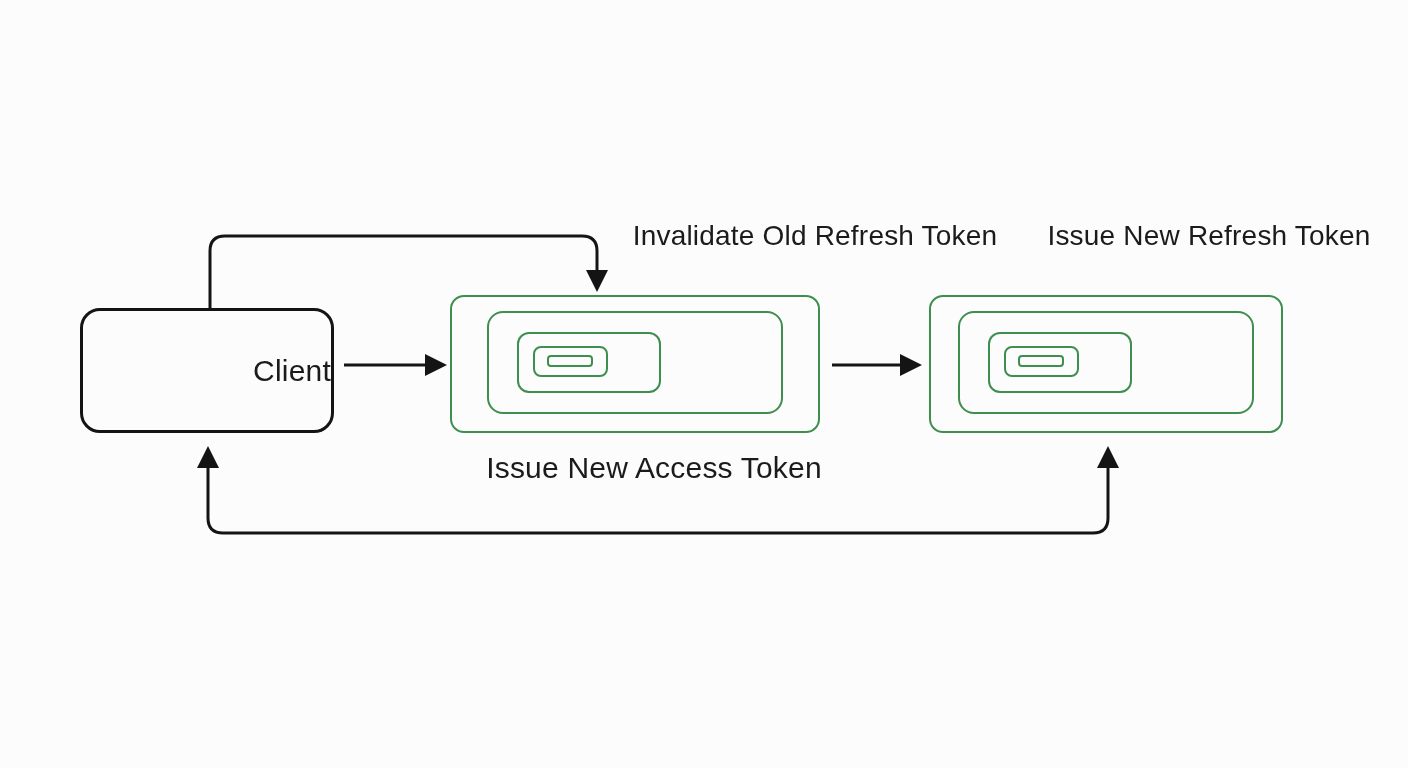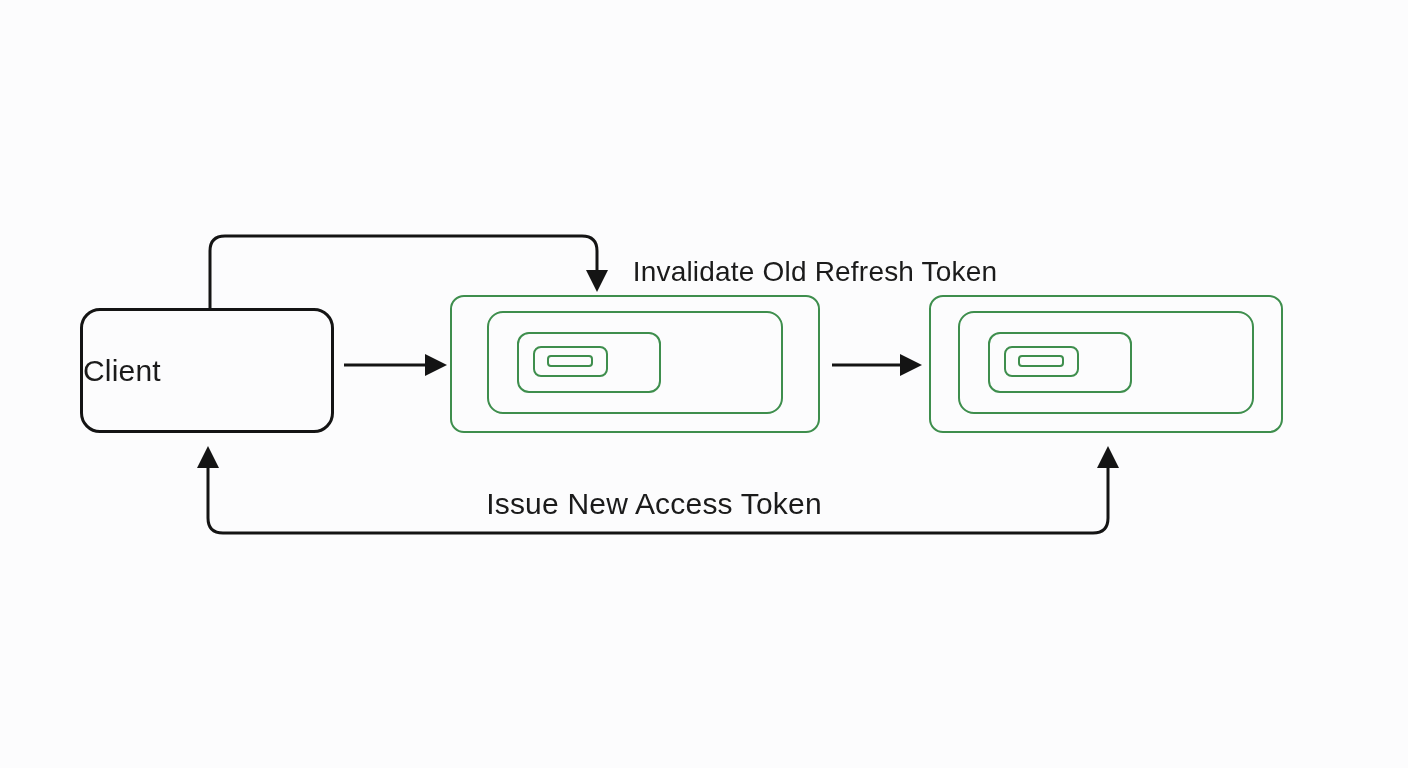--- a/index.html
+++ b/index.html
@@ -38,21 +38,21 @@
 
   .client-box {
     position: absolute;
     left: 80px; top: 308px;
     width: 254px; height: 125px;
     border: 3px solid var(--line);
     border-radius: 20px;
     background: var(--background);
     display: flex;
     align-items: center;
-    justify-content: flex-start;
+    justify-content: flex-end;
     font-size: 30px;
     letter-spacing: 0.2px;
   }
 
   .token-box {
     position: absolute;
     top: 295px;
     height: 138px;
     border: 2.5px solid var(--green);
     border-radius: 14px;
@@ -91,21 +91,20 @@
     border-radius: 4px;
   }
 
   .flow-label {
     position: absolute;
     font-size: 28px;
     letter-spacing: 0.2px;
     text-align: center;
     white-space: nowrap;
     color: var(--text);
-    margin-top: 36px;
   }
   .label-invalidate { left: 600px; top: 220px; width: 430px; }
   .label-new-refresh { left: 1010px; top: 220px; width: 398px; }
   .label-new-access { left: 454px; top: 451px; width: 400px; font-size: 30px; }
 </style>
 </head>
 <body>
 
 <div class="stage">
 
@@ -143,15 +142,16 @@
     <div class="r2">
       <div class="r3">
         <div class="r4">
           <div class="r5"></div>
         </div>
       </div>
     </div>
   </div>
 
   <div class="flow-label label-invalidate">Invalidate Old Refresh Token</div>
+  <div class="flow-label label-new-refresh">Issue New Refresh Token</div>
   <div class="flow-label label-new-access">Issue New Access Token</div>
 
 </div>
 
 </body></html>

